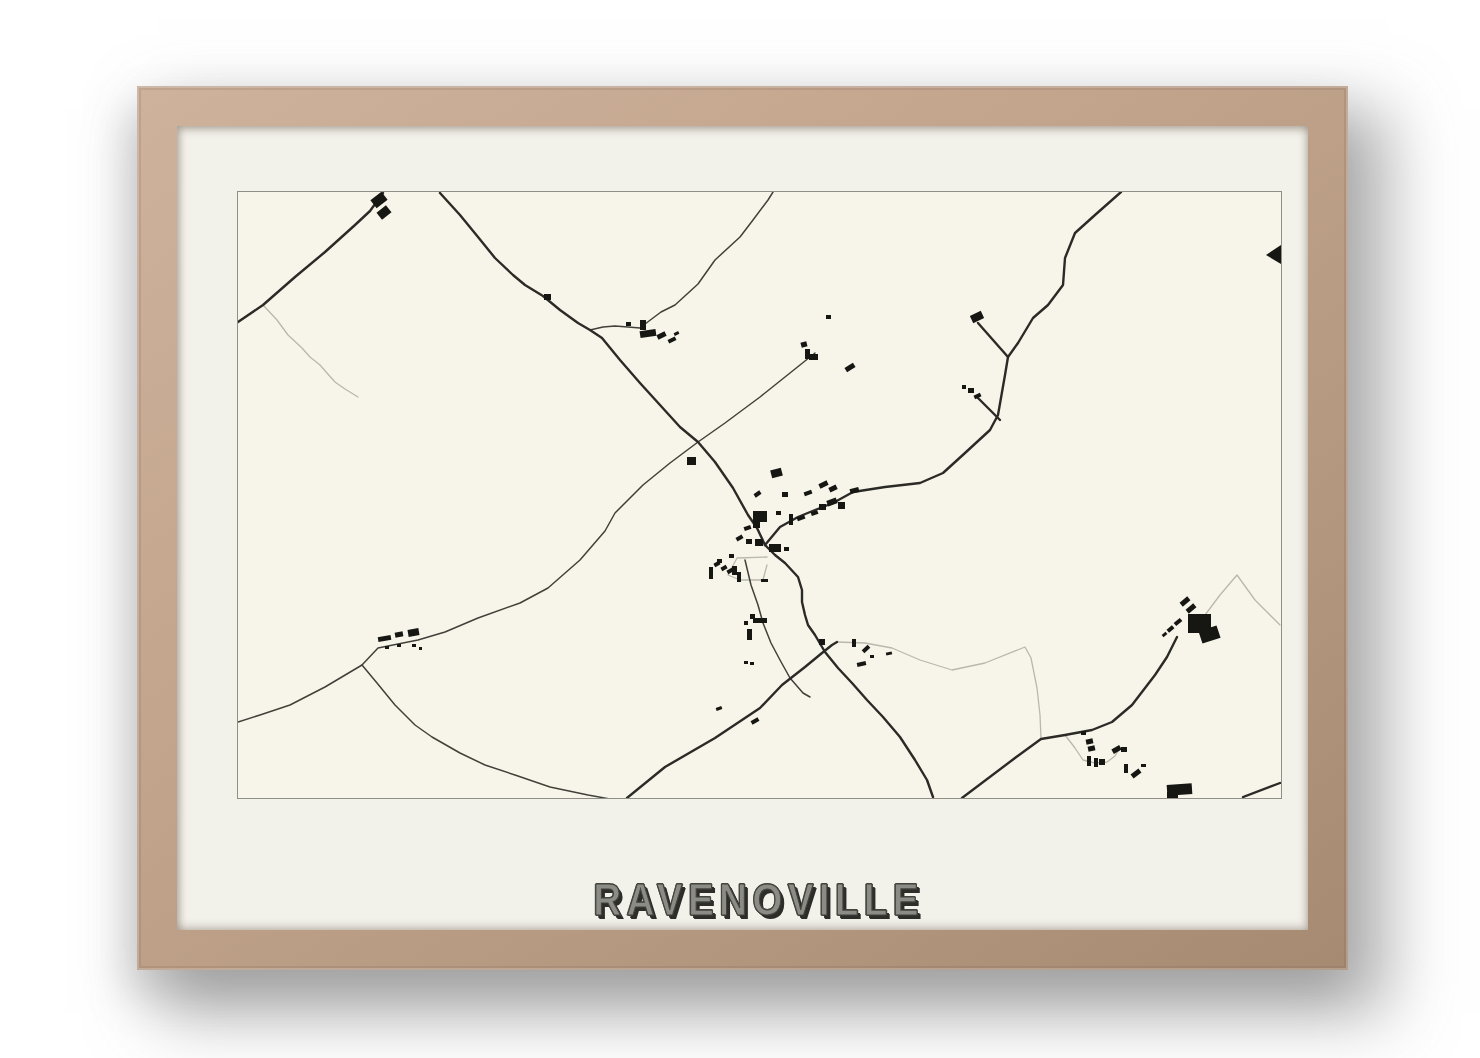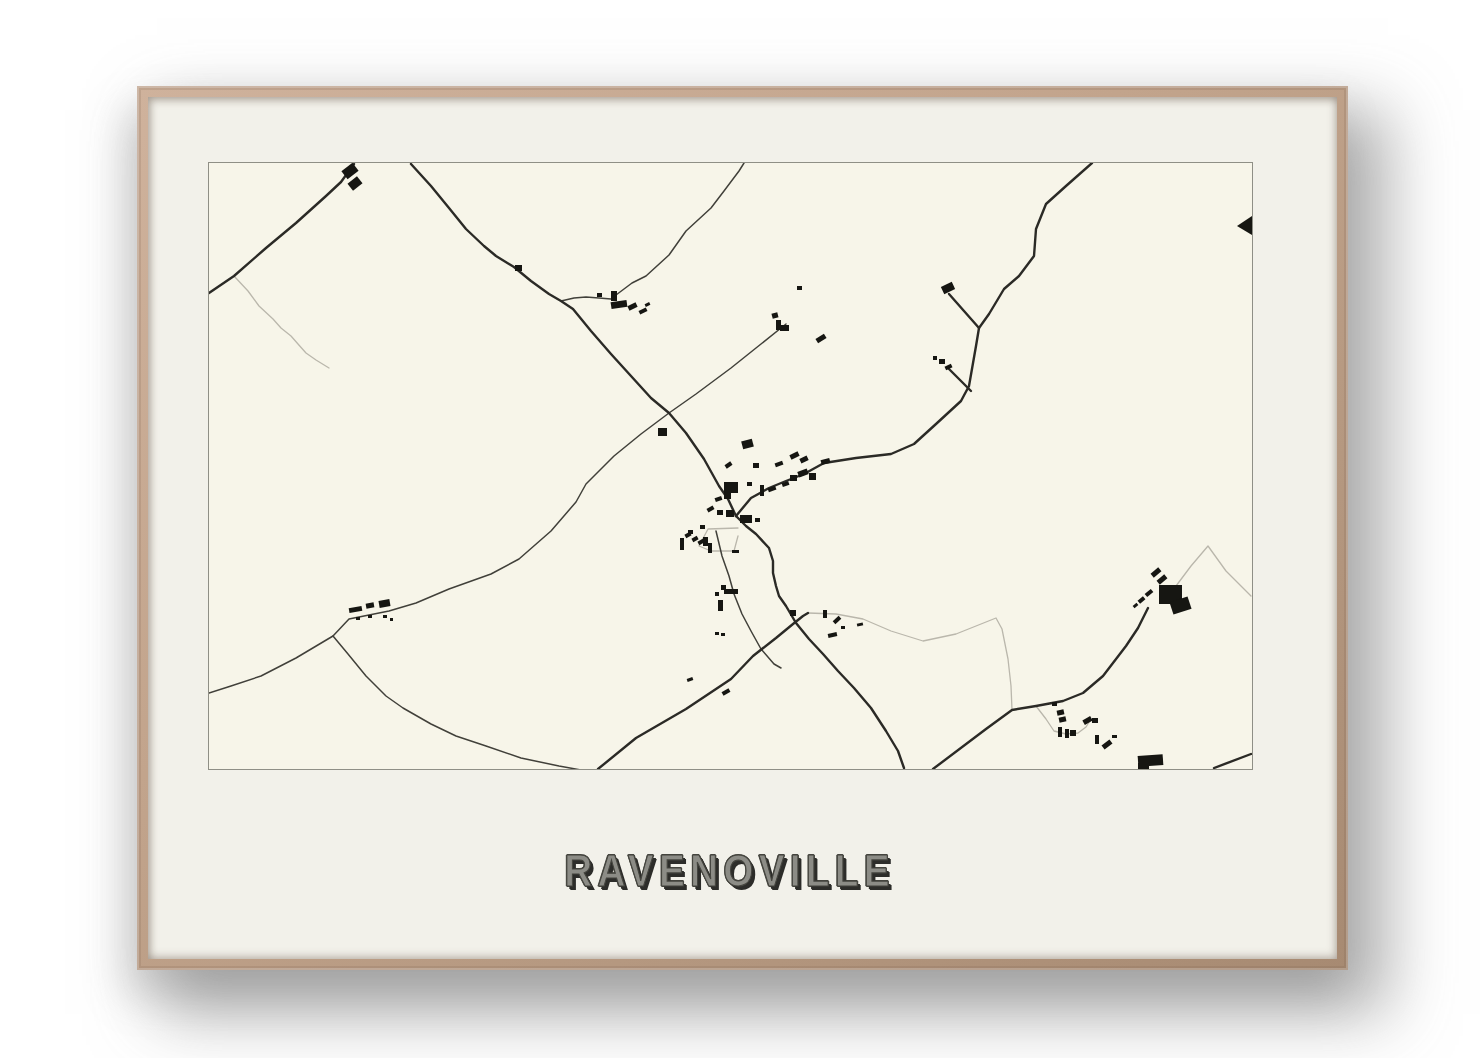--- a/index.html
+++ b/index.html
@@ -3,21 +3,21 @@
 <meta charset="utf-8">
 <style>
   html,body{margin:0;padding:0;}
   body{
     width:1480px;height:1058px;position:relative;overflow:hidden;
     background:#ffffff;
     font-family:"Liberation Sans", sans-serif;
   }
   .frame{
     position:absolute;left:137px;top:86px;width:1211px;height:884px;
-    box-sizing:border-box;padding:11px;
+    box-sizing:border-box;padding:40px;
     background:linear-gradient(145deg,#cfb29c 0%,#c2a48c 40%,#b59880 70%,#a78a72 100%);
     box-shadow:
       30px 34px 62px 10px rgba(112,112,112,.55),
       -12px 24px 40px rgba(135,135,135,.30),
       inset 0 0 0 2px rgba(255,255,255,.22),
       inset 0 0 0 4px rgba(120,95,75,.18);
   }
   .mat{
     position:relative;width:100%;height:100%;
     background:#f2f1ea;

